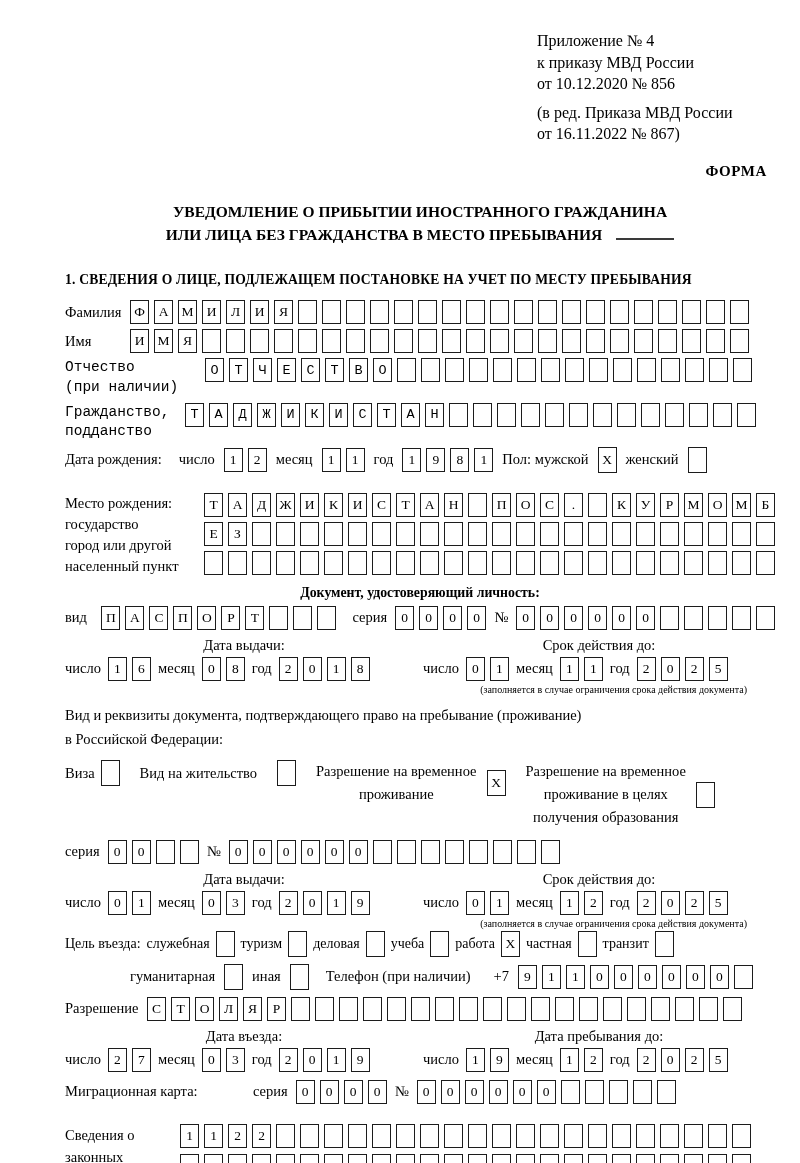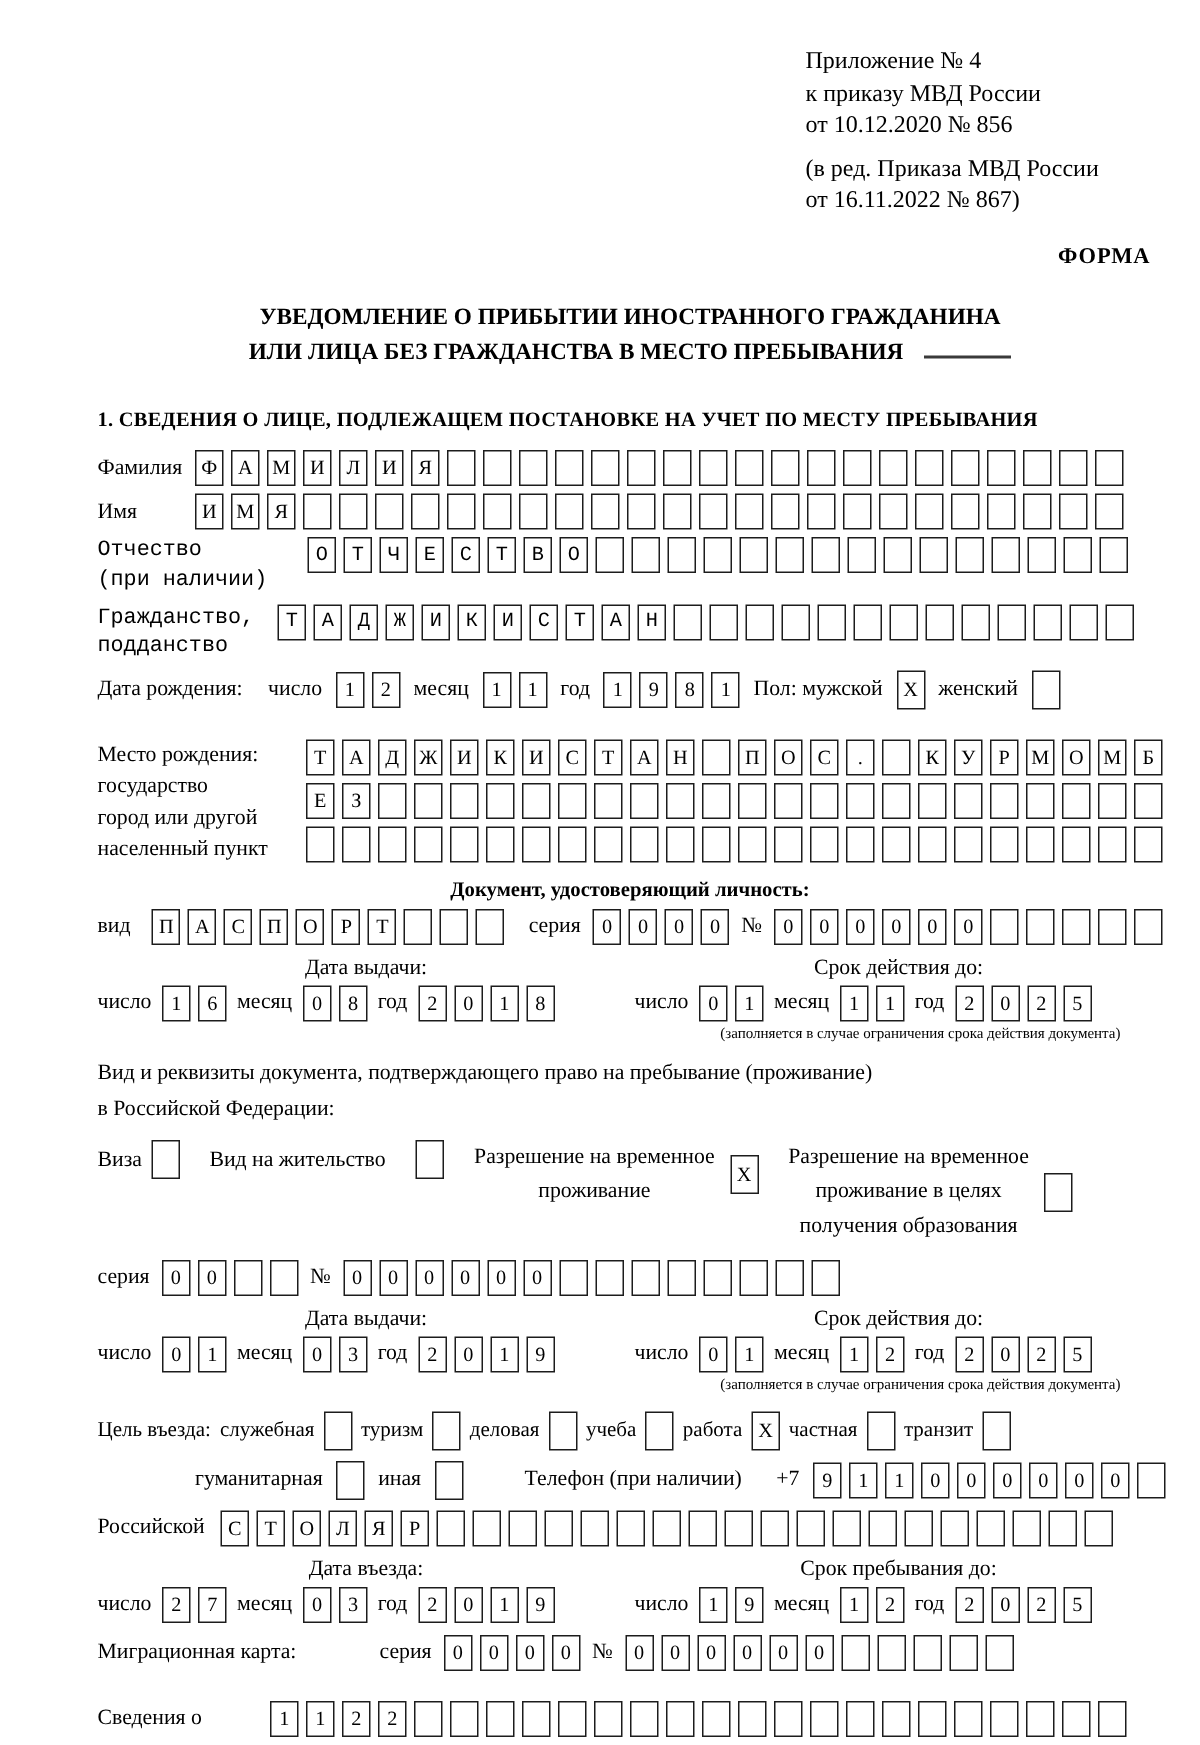--- a/index.html
+++ b/index.html
@@ -47,21 +47,21 @@
   .datehead { text-align:center; font-size:14.5px; margin-bottom:3px; }
   .dateline { display:flex; align-items:center; gap:7px; }
   .note { font-size:10px; text-align:right; padding-right:28px; margin-top:3px; white-space:nowrap; }
 
   .plain { font-size:14.5px; margin-top:8px; line-height:1.7; }
 
   .vrow { display:flex; align-items:flex-start; margin-top:8px; gap:20px; }
   .vitem { display:flex; align-items:center; gap:10px; }
   .vtext { text-align:center; line-height:1.6; font-size:14.5px; }
 
-  .prow { gap:6px; font-size:14px; margin-top:12px; }
+  .prow { gap:6px; font-size:14px; margin-top:2px; }
   .prow .lbl { font-size:14px; }
 
   .mt8 { margin-top:8px; } .mt10 { margin-top:10px; } .mt12 { margin-top:12px; }
   .ml16 { margin-left:16px; } .ml8 { margin-left:8px; }
 </style>
 </head>
 <body>
 
 <div class="page">
 
@@ -536,38 +536,38 @@
     <span class="cell cb"></span>
     <span class="lbl">транзит</span>
     <span class="cell cb"></span>
   </div>
 
   <div class="row" style="margin-left:65px; gap:9px; margin-top:7px">
     <span class="lbl">гуманитарная</span>
     <span class="cell cb"></span>
     <span class="lbl">иная</span>
     <span class="cell cb"></span>
-    <span class="lbl" style="margin-left:32px">Телефон (при наличии)</span>
+    <span class="lbl" style="margin-left:8px">Телефон (при наличии)</span>
     <span class="lbl" style="margin-left:14px">+7</span>
     <span class="cells">
         <span class="cell">9</span>
         <span class="cell">1</span>
         <span class="cell">1</span>
         <span class="cell">0</span>
         <span class="cell">0</span>
         <span class="cell">0</span>
         <span class="cell">0</span>
         <span class="cell">0</span>
         <span class="cell">0</span>
         <span class="cell"></span>
       </span>
   </div>
 
   <div class="row" style="margin-top:7px">
-    <span class="lbl" style="width:82px">Российской</span>
+    <span class="lbl" style="width:82px">Разрешение</span>
     <span class="cells">
         <span class="cell">С</span>
         <span class="cell">Т</span>
         <span class="cell">О</span>
         <span class="cell">Л</span>
         <span class="cell">Я</span>
         <span class="cell">Р</span>
         <span class="cell"></span>
         <span class="cell"></span>
         <span class="cell"></span>
@@ -607,21 +607,21 @@
         <span class="lbl">год</span>
         <span class="cells">
             <span class="cell">2</span>
             <span class="cell">0</span>
             <span class="cell">1</span>
             <span class="cell">9</span>
           </span>
       </div>
     </div>
     <div class="dcol-r">
-      <div class="datehead">Срок пребывания до:</div>
+      <div class="datehead">Дата пребывания до:</div>
       <div class="dateline">
         <span class="lbl">число</span>
         <span class="cells">
             <span class="cell">1</span>
             <span class="cell">9</span>
           </span>
         <span class="lbl">месяц</span>
         <span class="cells">
             <span class="cell">1</span>
             <span class="cell">2</span>

